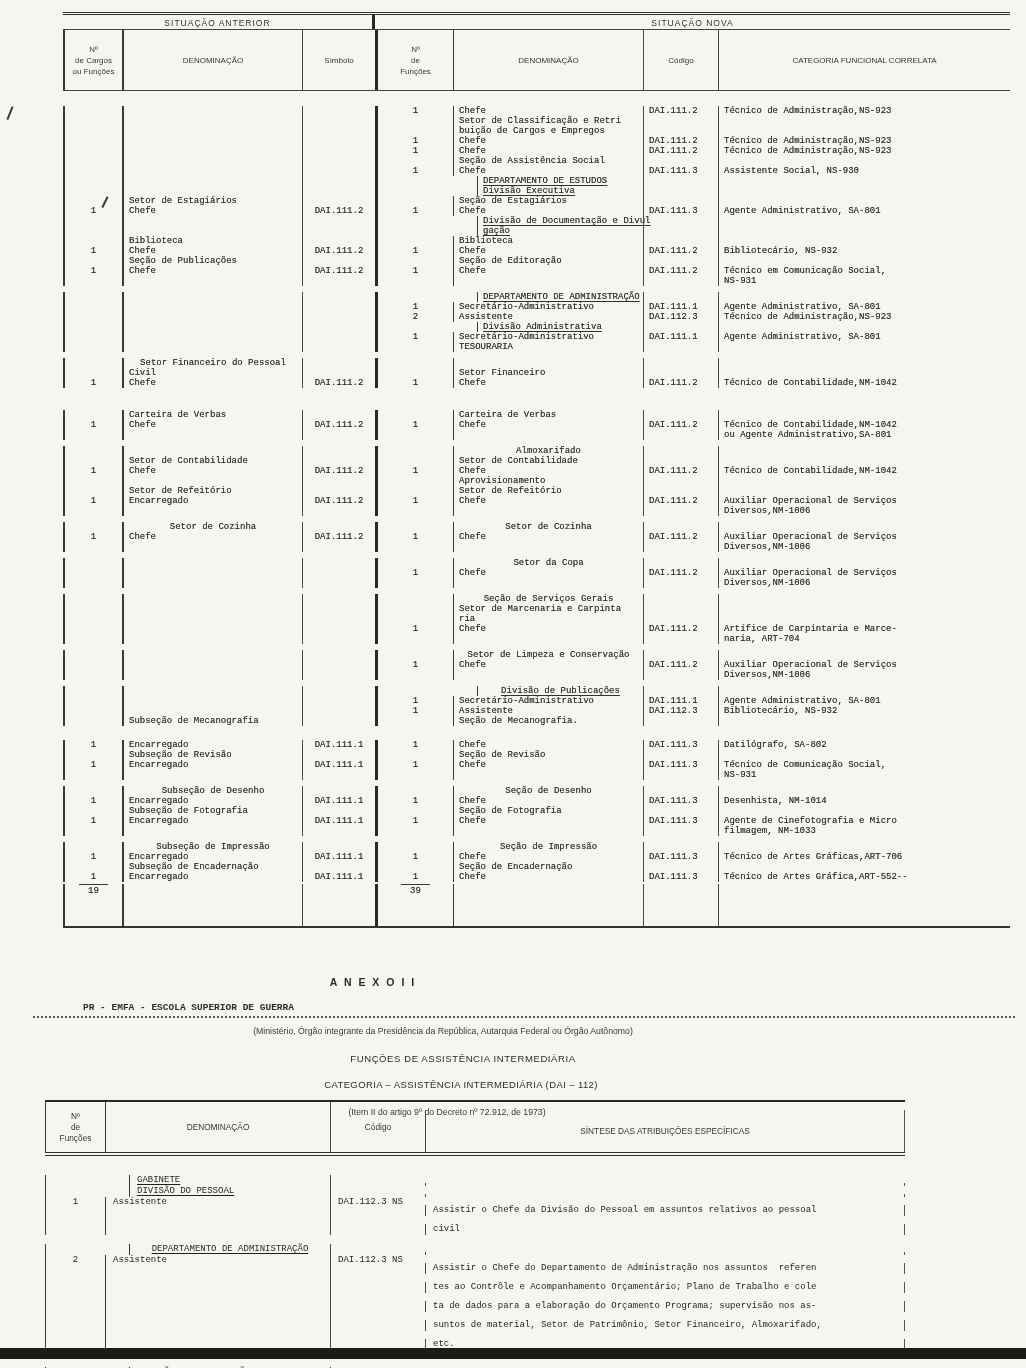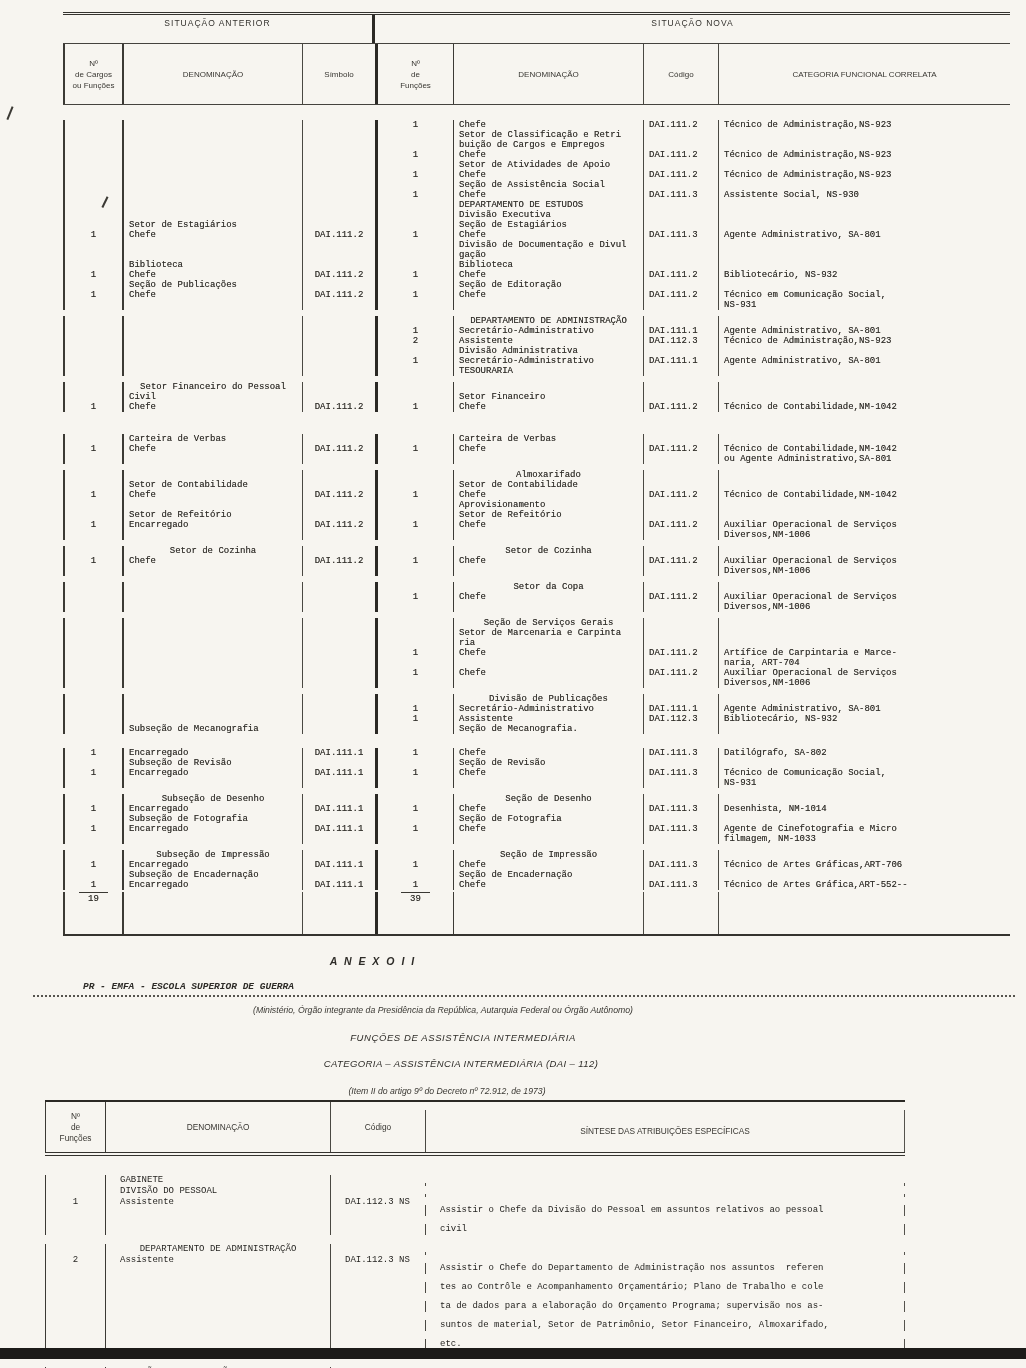--- a/index.html
+++ b/index.html
@@ -15,21 +15,21 @@
 
   
   .t1 {
     position: absolute; left: 63px; top: 12px; width: 947px;
     border-bottom: 2px solid #35332f;
   }
   .t1-band {
     display: grid; grid-template-columns: 312px 1fr;
     border-top: 3px double #35332f;
     border-bottom: 1.5px solid #45433e;
-    height: 32px;
+    height: 18px;
   }
   .band-cell {
     font-size: 8.5px; letter-spacing: 1px; text-align: center;
     color: #33312d; padding-top: 3px;
   }
   .band-cell.bl { border-right: 3px solid #2b2925; }
   .t1-colhead {
     display: grid; grid-template-columns: 59px 180px 73px 78px 190px 75px 292px;
     height: 61px; border-bottom: 1.5px solid #45433e;
   }
@@ -50,32 +50,32 @@
   .col0 { border-left: 2px solid #3c3a35; text-align: center; }
   .col1 { border-left: 2px solid #3c3a35; }
   .col2 { border-left: 1.5px solid #4a4842; text-align: center; }
   .col3 { border-left: 3px solid #2b2925; text-align: center; }
   .col4 { border-left: 1.7px solid #3c3a35; }
   .col5 { border-left: 1.5px solid #4a4842; }
   .col6 { border-left: 1.5px solid #4a4842; }
   .sp1 { margin-top: 6px; text-align: center; }
   .sp2 { margin-top: 14px; }
   .sp3 { margin-top: 22px; }
-  .und { text-underline-offset: 1.5px; }
+  .und { text-decoration: underline; text-underline-offset: 1.5px; margin-left: 24px; }
   .t1-totals { height: 20px; padding-top: 2px; text-decoration: underline; }
   .tot {
     display: inline-block; border-top: 1.4px solid #3a3833;
     padding: 1px 9px 0 9px;
     font-family: "Liberation Mono","DejaVu Sans Mono",monospace;
     font-size: 9px;
   }
   .filler { height: 24px; }
 
   
-  .anexo { position: absolute; left: 0; top: 955px; width: 842px; font-style: italic; }
+  .anexo { position: absolute; left: 0; top: 976px; width: 842px; }
   .anexo-title {
     text-align: center; transform: translateX(-48px);
     font-size: 10.5px; font-weight: bold; letter-spacing: 2px; color: #2e2c28;
     margin-bottom: 14px;
   }
   .anexo-org {
     margin-left: 83px; font-family: "Liberation Mono","DejaVu Sans Mono",monospace;
     font-size: 9.5px; font-weight: bold; color: #2e2c28; margin-bottom: 3px;
   }
   .dotline {
@@ -108,21 +108,21 @@
     display: grid; grid-template-columns: 60px 225px 95px 480px;
     height: 56px;
     border-top: 2.5px solid #2b2925;
     border-bottom: 4px double #35332f;
   }
   .t2 .hcol { font-size: 8.3px; }
   .r2 { display: grid; grid-template-columns: 60px 225px 95px 480px; }
   .c2 {
     font-family: "Liberation Mono","DejaVu Sans Mono",monospace;
     font-size: 9px; line-height: 11px; white-space: pre;
-    color: #201f1c; padding: 0 14px;
+    color: #201f1c; padding: 0 7px;
   }
   .d0 { border-left: 1.8px solid #3c3a35; text-align: center; }
   .d1 { border-left: 1.8px solid #3c3a35; }
   .d2 { border-left: 1.5px solid #4a4842; }
   .d3 { border-left: 1.5px solid #4a4842; border-right: 1.5px solid #55534d; margin-top: 8px; }
   .t2-body { padding-top: 2px; }
   .t2 .sp1 { margin-top: 9px; }
   .t2 .sp2 { margin-top: 17px; }
   .filler2 { height: 12px; }
 
@@ -191,29 +191,20 @@
         <div class="c1 col2"></div>
         <div class="c1 col3">1</div>
         <div class="c1 col4">Chefe</div>
         <div class="c1 col5">DAI.111.2</div>
         <div class="c1 col6">Técnico de Administração,NS-923</div>
       </div>
       <div class="r1">
         <div class="c1 col0"></div>
         <div class="c1 col1"></div>
         <div class="c1 col2"></div>
-        <div class="c1 col3"></div>
-        <div class="c1 col4">Setor de Atividades de Apoio</div>
-        <div class="c1 col5"></div>
-        <div class="c1 col6"></div>
-      </div>
-      <div class="r1">
-        <div class="c1 col0"></div>
-        <div class="c1 col1"></div>
-        <div class="c1 col2"></div>
         <div class="c1 col3">1</div>
         <div class="c1 col4">Chefe</div>
         <div class="c1 col5">DAI.111.2</div>
         <div class="c1 col6">Técnico de Administração,NS-923</div>
       </div>
       <div class="r1">
         <div class="c1 col0"></div>
         <div class="c1 col1"></div>
         <div class="c1 col2"></div>
         <div class="c1 col3"></div>
@@ -591,20 +582,29 @@
         <div class="c1 col6">Artífice de Carpintaria e Marce-</div>
       </div>
       <div class="r1">
         <div class="c1 col0"></div>
         <div class="c1 col1"></div>
         <div class="c1 col2"></div>
         <div class="c1 col3"></div>
         <div class="c1 col4"></div>
         <div class="c1 col5"></div>
         <div class="c1 col6">naria, ART-704</div>
+      </div>
+      <div class="r1 sp1">
+        <div class="c1 col0"></div>
+        <div class="c1 col1"></div>
+        <div class="c1 col2"></div>
+        <div class="c1 col3"></div>
+        <div class="c1 col4">Setor de Limpeza e Conservação</div>
+        <div class="c1 col5"></div>
+        <div class="c1 col6"></div>
       </div>
       <div class="r1">
         <div class="c1 col0"></div>
         <div class="c1 col1"></div>
         <div class="c1 col2"></div>
         <div class="c1 col3">1</div>
         <div class="c1 col4">Chefe</div>
         <div class="c1 col5">DAI.111.2</div>
         <div class="c1 col6">Auxiliar Operacional de Serviços</div>
       </div>

